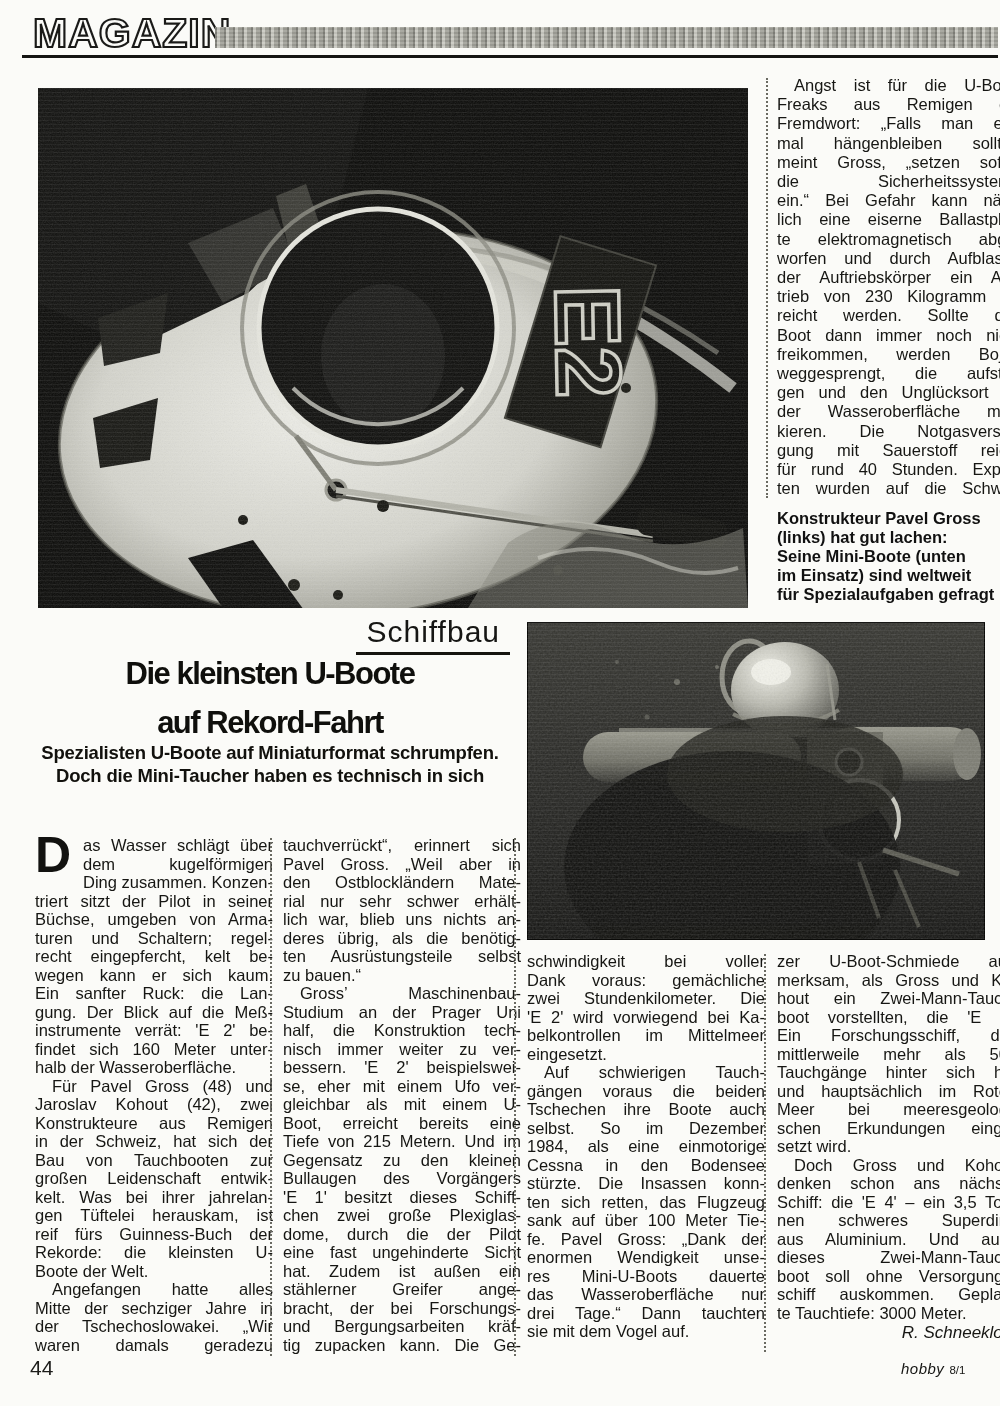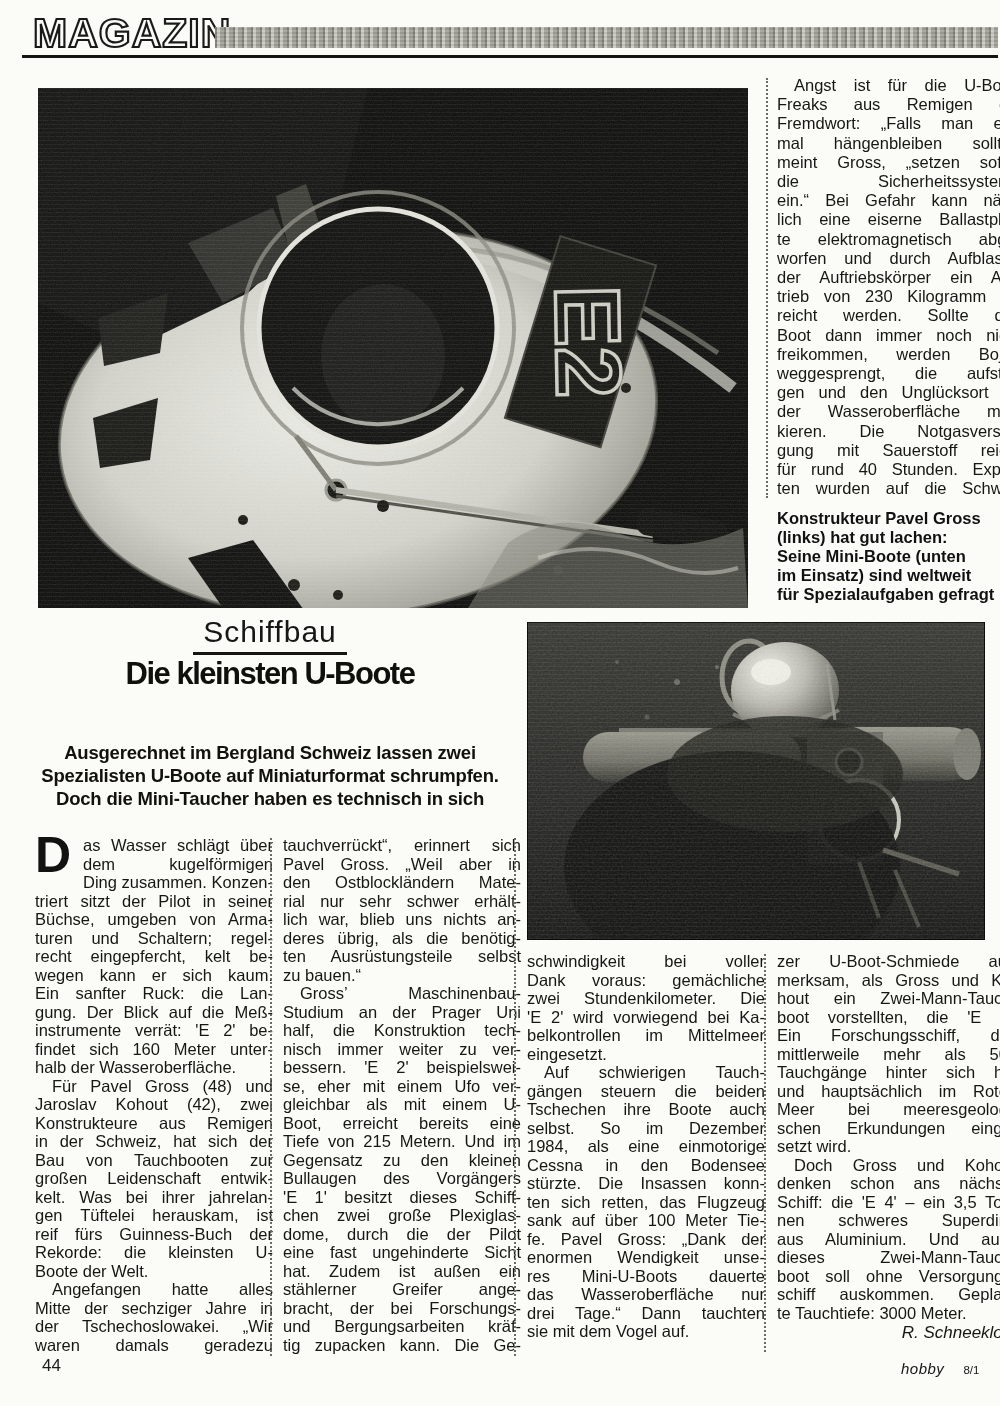--- a/index.html
+++ b/index.html
@@ -25,21 +25,21 @@
   .hdr-rule{position:absolute;left:22px;top:55px;width:976px;height:3px;background:#141412;}
   
   .photo{position:absolute;overflow:hidden;}
   .photo1{left:38px;top:88px;width:710px;height:520px;background:#0b0b09;}
   .photo2{left:527px;top:622px;width:458px;height:318px;background:#242422;}
   .photo::after{
     content:"";position:absolute;inset:0;pointer-events:none;
     background:repeating-linear-gradient(to bottom, rgba(255,255,255,.05) 0 1px, transparent 1px 4px);
   }
   
-  .kicker-wrap{position:absolute;left:30px;top:615px;width:480px;text-align:center;text-decoration:underline;}
+  .kicker-wrap{position:absolute;left:30px;top:615px;width:480px;text-align:right;text-decoration:underline;}
   .kicker{
     display:inline-block;font-size:30px;font-weight:400;letter-spacing:1px;
     border-bottom:3px solid #15140f;padding:0 10px 3px;
   }
   .headline{
     position:absolute;left:25px;top:649px;width:490px;text-align:center;
     font-size:31px;line-height:49px;font-weight:700;letter-spacing:-1.5px;color:#0f0f0c;
   }
   .subhead{
     position:absolute;left:28px;top:741px;width:484px;text-align:center;
@@ -67,24 +67,24 @@
   .byline{
     margin-top:2px;font-style:italic;text-align:right;font-size:17px;
   }
   
   .vrule{position:absolute;width:0;border-left:2px dotted #6a6a62;}
   .vr-tr{left:766px;top:78px; height:420px;}
   .vr-1 {left:270px;top:838px;height:518px;}
   .vr-2 {left:514px;top:838px;height:518px;}
   .vr-3 {left:764px;top:954px;height:398px;}
   
-  .folio{position:absolute;left:42px;top:1356px;font-size:17px;color:#1c1c1a;}
+  .folio{position:absolute;left:30px;top:1356px;font-size:21px;color:#1c1c1a;}
   .mag-credit{position:absolute;left:901px;top:1360px;font-size:15px;white-space:nowrap;}
   .mag-credit .logo{font-weight:400;font-style:italic;letter-spacing:.5px;}
-  .mag-credit .issue{font-size:11.5px;margin-left:19px;}
+  .mag-credit .issue{font-size:11.5px;margin-left:5px;}
 </style>
 </head>
 <body>
 
 <div id="page">
 
   <div class="magazin">MAGAZIN</div>
   <div class="hdr-bar"></div>
   <div class="hdr-rule"></div>
 
@@ -188,23 +188,23 @@
     <div>Seine Mini-Boote (unten</div>
     <div>im Einsatz) sind weltweit</div>
     <div>für Spezialaufgaben gefragt</div>
   </div>
 
   <div class="kicker-wrap">
     <span class="kicker">Schiffbau</span>
   </div>
   <div class="headline">
     <div>Die kleinsten U-Boote</div>
+    <div>auf Rekord-Fahrt</div>
   </div>
   <div class="subhead">
-    <div>Ausgerechnet im Bergland Schweiz lassen zwei</div>
     <div>Spezialisten U-Boote auf Miniaturformat schrumpfen.</div>
     <div>Doch die Mini-Taucher haben es technisch in sich</div>
   </div>
 
   <div class="photo photo2">
     <svg width="458" height="318" viewBox="0 0 458 318">
       <defs>
         <linearGradient id="bg2" x1="0" y1="0" x2="0" y2="1">
           <stop offset="0%" stop-color="#34342f"></stop>
           <stop offset="55%" stop-color="#232320"></stop>
@@ -323,21 +323,21 @@
       <div class="ln">tig zupacken kann. Die Ge-</div>
     </div>
   <div class="col col-3">
       <div class="ln">schwindigkeit bei voller</div>
       <div class="ln">Dank voraus: gemächliche</div>
       <div class="ln">zwei Stundenkilometer. Die</div>
       <div class="ln">'E 2' wird vorwiegend bei Ka-</div>
       <div class="ln">belkontrollen im Mittelmeer</div>
       <div class="ln ln-end">eingesetzt.</div>
       <div class="ln ln-ind">Auf schwierigen Tauch-</div>
-      <div class="ln">gängen steuern die beiden</div>
+      <div class="ln">gängen voraus die beiden</div>
       <div class="ln">Tschechen ihre Boote auch</div>
       <div class="ln">selbst. So im Dezember</div>
       <div class="ln">1984, als eine einmotorige</div>
       <div class="ln">Cessna in den Bodensee</div>
       <div class="ln">stürzte. Die Insassen konn-</div>
       <div class="ln">ten sich retten, das Flugzeug</div>
       <div class="ln">sank auf über 100 Meter Tie-</div>
       <div class="ln">fe. Pavel Gross: „Dank der</div>
       <div class="ln">enormen Wendigkeit unse-</div>
       <div class="ln">res Mini-U-Boots dauerte</div>

